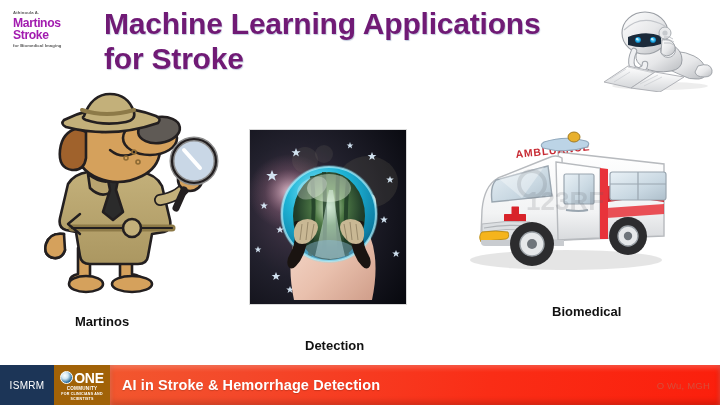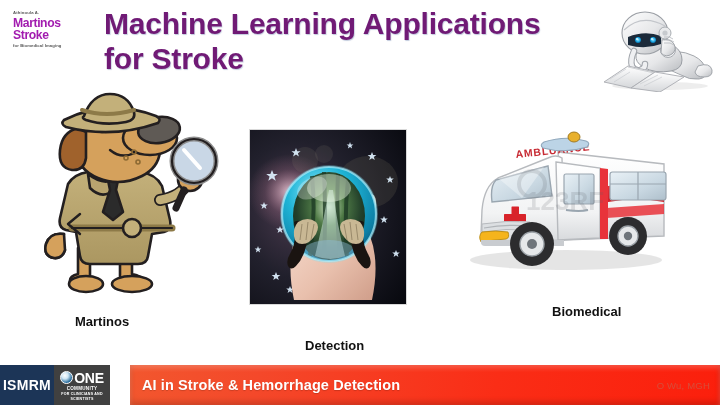--- a/index.html
+++ b/index.html
@@ -90,26 +90,26 @@
     width: 720px; height: 40px;
     display: flex; align-items: stretch;
   }
   #ismrm-block {
     width: 54px; height: 100%;
     background: #1c3557;
     display: flex; align-items: center; justify-content: center;
     flex: 0 0 auto;
   }
   #ismrm-wordmark {
-    color: #ffffff; font-size: 14px; font-weight: bold;
+    color: #ffffff; font-size: 10px; font-weight: normal;
     letter-spacing: .3px;
   }
   #one-block {
     width: 56px; height: 100%;
-    background: #404040;
+    background: #a16207;
     display: flex; flex-direction: column;
     align-items: center; justify-content: center;
     flex: 0 0 auto;
     padding-top: 2px;
   }
   #one-block .one-row {
     display: flex; align-items: center; gap: 1px; line-height: 1;
   }
   #one-globe {
     width: 13px; height: 13px; border-radius: 50%;
@@ -126,21 +126,20 @@
   #one-block .one-sub2 {
     color: #ffffff; font-size: 3.6px; font-weight: bold; letter-spacing: .2px; margin-top: 1px;
     text-align: center; line-height: 1.35;
   }
   #footer-title-bar {
     flex: 1 1 auto; position: relative;
     background: linear-gradient(100deg, #f2572e 0%, #f4482a 22%, #fa2d16 62%, #fb1f0c 100%);
     display: flex; align-items: center;
     box-shadow: inset 0 3px 5px rgba(255,255,255,0.22),
                 inset 0 -3px 6px rgba(0,0,0,0.18);
-    margin-left: 20px;
   }
   #footer-title {
     color: #ffffff; font-size: 14.5px; font-weight: bold;
     margin-left: 12px; letter-spacing: .1px;
     text-shadow: 0 1px 1px rgba(0,0,0,0.18);
   }
   #footer-author {
     position: absolute; right: 10px; top: 50%; transform: translateY(-50%);
     color: #d74d3a; font-size: 9.5px; font-weight: normal;
     letter-spacing: .2px;

